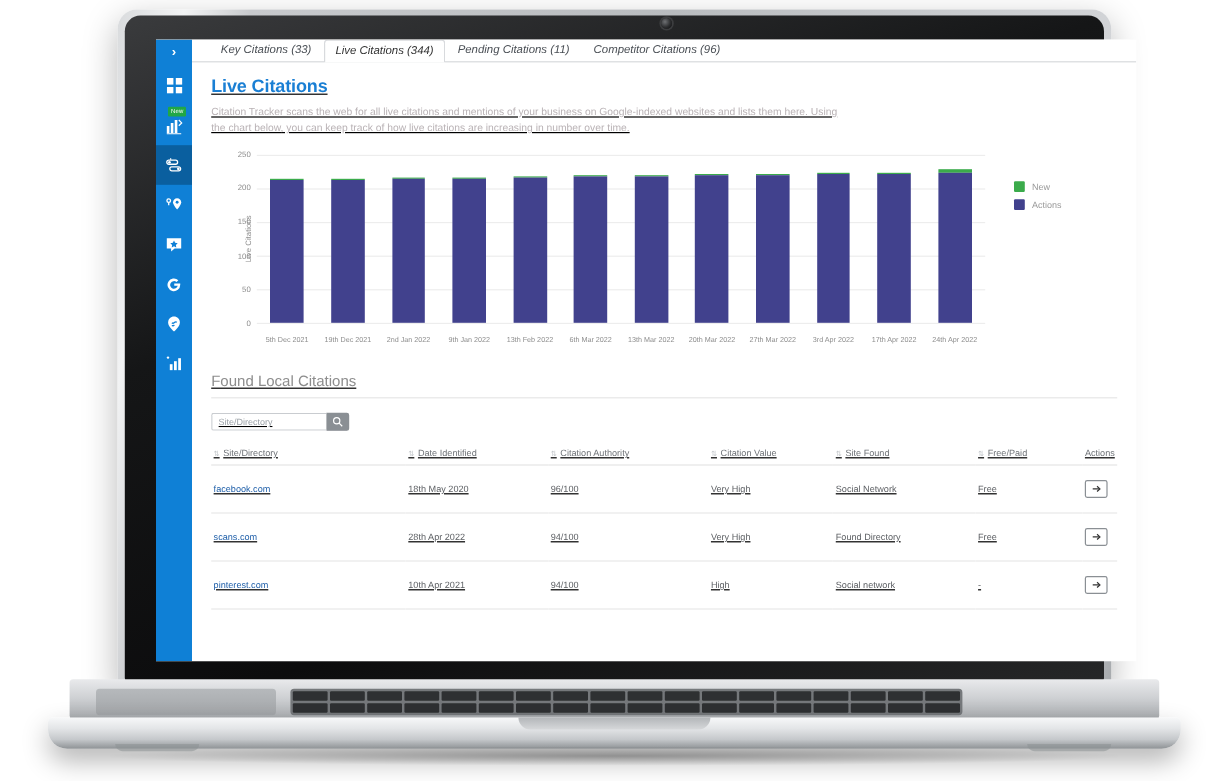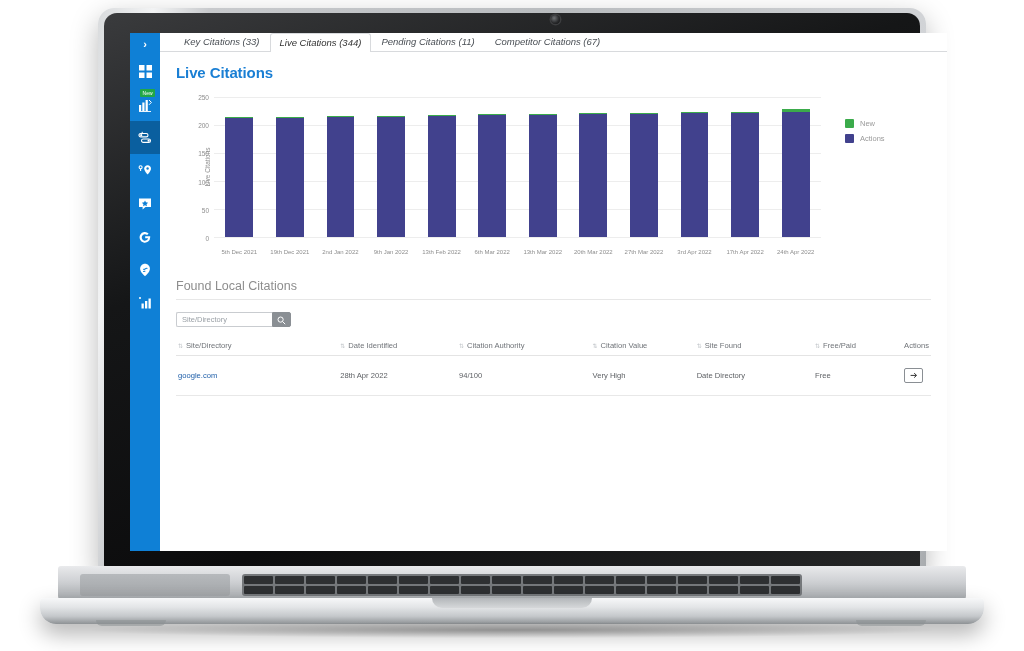--- a/index.html
+++ b/index.html
@@ -113,21 +113,21 @@
   .tab {
     font-size: 9.5px; color: #4a4f55; padding: 3px 9px 3px 9px;
     cursor: pointer; border: 1px solid transparent; border-bottom: none;
     line-height: 12px; white-space: nowrap; font-style: italic;
   }
   .tab.active {
     background:#fff; border-color:#d8dadd; border-radius: 3px 3px 0 0;
     position: relative; top: 1px; color:#333;
   }
 
-  .page { padding: 12px 16px 0 16px; }
+  .page { padding: 12px 16px 0 16px; text-decoration: underline; }
   .page-title {
     font-size: 15px; font-weight: bold; color: #1a7fd4; margin: 0 0 6px 0;
     letter-spacing: -.1px;
   }
   .page-desc {
     font-size: 8.6px; color: #b9b2b5; line-height: 13px; max-width: 530px; margin: 0;
   }
 
   .section-title {
     font-size: 12.5px; color: #8d8d8d; font-weight: normal;
@@ -311,25 +311,26 @@
           </span>
         </div>
       </div>
 
       <div class="content">
 
         <div class="tabbar">
           <div class="tab">Key Citations (33)</div>
           <div class="tab active">Live Citations (344)</div>
           <div class="tab">Pending Citations (11)</div>
-          <div class="tab">Competitor Citations (67)</div>
+          <div class="tab">Competitor Citations (96)</div>
         </div>
 
         <div class="page">
           <h1 class="page-title">Live Citations</h1>
+          <p class="page-desc">Citation Tracker scans the web for all live citations and mentions of your business on Google-indexed websites and lists them here. Using the chart below, you can keep track of how live citations are increasing in number over time.</p>
 
 
           <div class="chart-wrap">
             <div class="plot">
               <div class="ylabel">Live Citations</div>
               <div id="gridlines">
                   <div class="gridline" style="top: 100%;">
                     <div class="ytick" style="top: 100%;">0</div>
                   </div>
                   <div class="gridline" style="top: 80%;">
@@ -446,26 +447,58 @@
                 <th class="col-date"><span class="sort-ico">⇅</span><span>Date Identified</span></th>
                 <th class="col-auth"><span class="sort-ico">⇅</span><span>Citation Authority</span></th>
                 <th class="col-val"><span class="sort-ico">⇅</span><span>Citation Value</span></th>
                 <th class="col-type"><span class="sort-ico">⇅</span><span>Site Found</span></th>
                 <th class="col-fp"><span class="sort-ico">⇅</span><span>Free/Paid</span></th>
                 <th><span>Actions</span></th>
               </tr>
             </thead>
             <tbody id="tbody">
                 <tr>
-                  <td class="site"><a href="#">google.com</a></td>
+                  <td class="site"><a href="#">facebook.com</a></td>
+                  <td>18th May 2020</td>
+                  <td>96/100</td>
+                  <td>Very High</td>
+                  <td>Social Network</td>
+                  <td>Free</td>
+                  <td>
+                    <div class="act-btn">
+                      <span><svg width="8" height="8" viewBox="0 0 8 8">
+                          <path d="M0.6 4.4 H6" stroke="#333" stroke-width="1" fill="none"></path>
+                          <path d="M4.2 2.2 L6.6 4.4 L4.2 6.6" stroke="#333" stroke-width="1" fill="none"></path>
+                        </svg></span>
+                    </div>
+                  </td>
+                </tr>
+                <tr>
+                  <td class="site"><a href="#">scans.com</a></td>
                   <td>28th Apr 2022</td>
                   <td>94/100</td>
                   <td>Very High</td>
-                  <td>Date Directory</td>
+                  <td>Found Directory</td>
                   <td>Free</td>
+                  <td>
+                    <div class="act-btn">
+                      <span><svg width="8" height="8" viewBox="0 0 8 8">
+                          <path d="M0.6 4.4 H6" stroke="#333" stroke-width="1" fill="none"></path>
+                          <path d="M4.2 2.2 L6.6 4.4 L4.2 6.6" stroke="#333" stroke-width="1" fill="none"></path>
+                        </svg></span>
+                    </div>
+                  </td>
+                </tr>
+                <tr>
+                  <td class="site"><a href="#">pinterest.com</a></td>
+                  <td>10th Apr 2021</td>
+                  <td>94/100</td>
+                  <td>High</td>
+                  <td>Social network</td>
+                  <td>-</td>
                   <td>
                     <div class="act-btn">
                       <span><svg width="8" height="8" viewBox="0 0 8 8">
                           <path d="M0.6 4.4 H6" stroke="#333" stroke-width="1" fill="none"></path>
                           <path d="M4.2 2.2 L6.6 4.4 L4.2 6.6" stroke="#333" stroke-width="1" fill="none"></path>
                         </svg></span>
                     </div>
                   </td>
                 </tr>
               </tbody>

